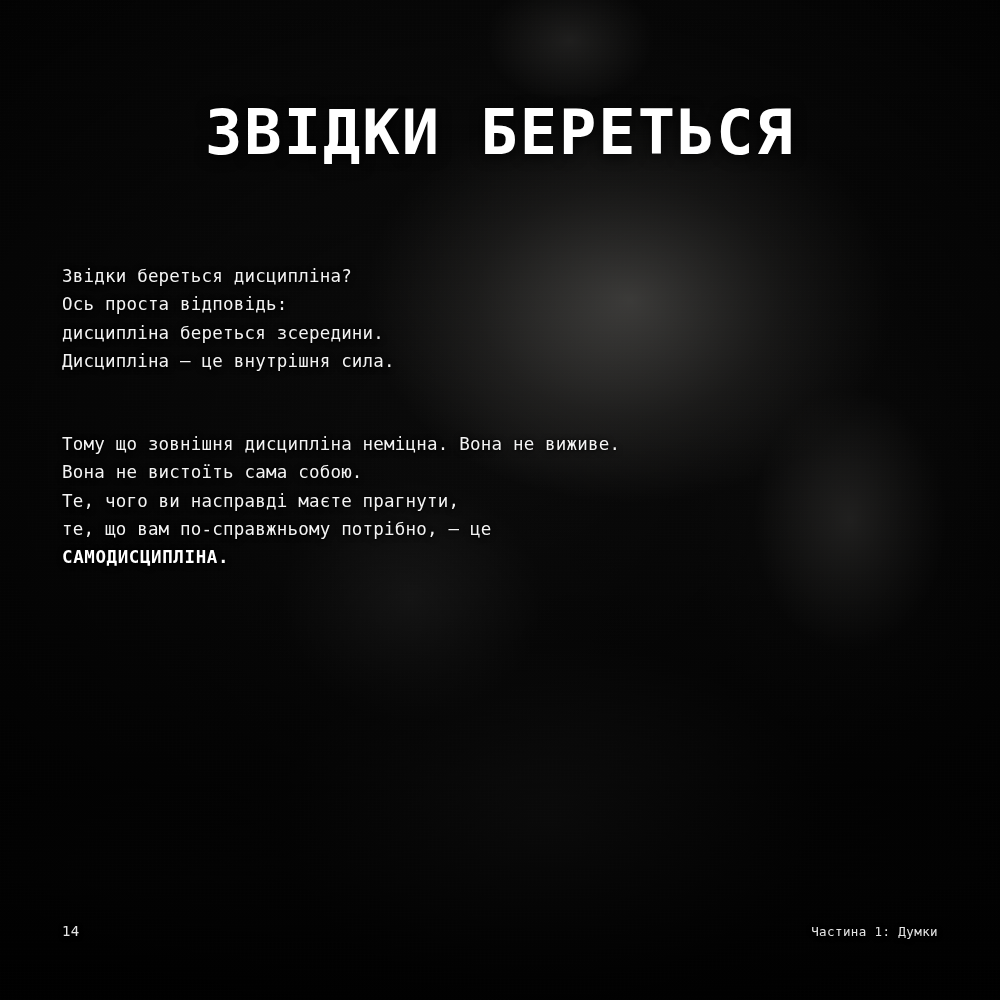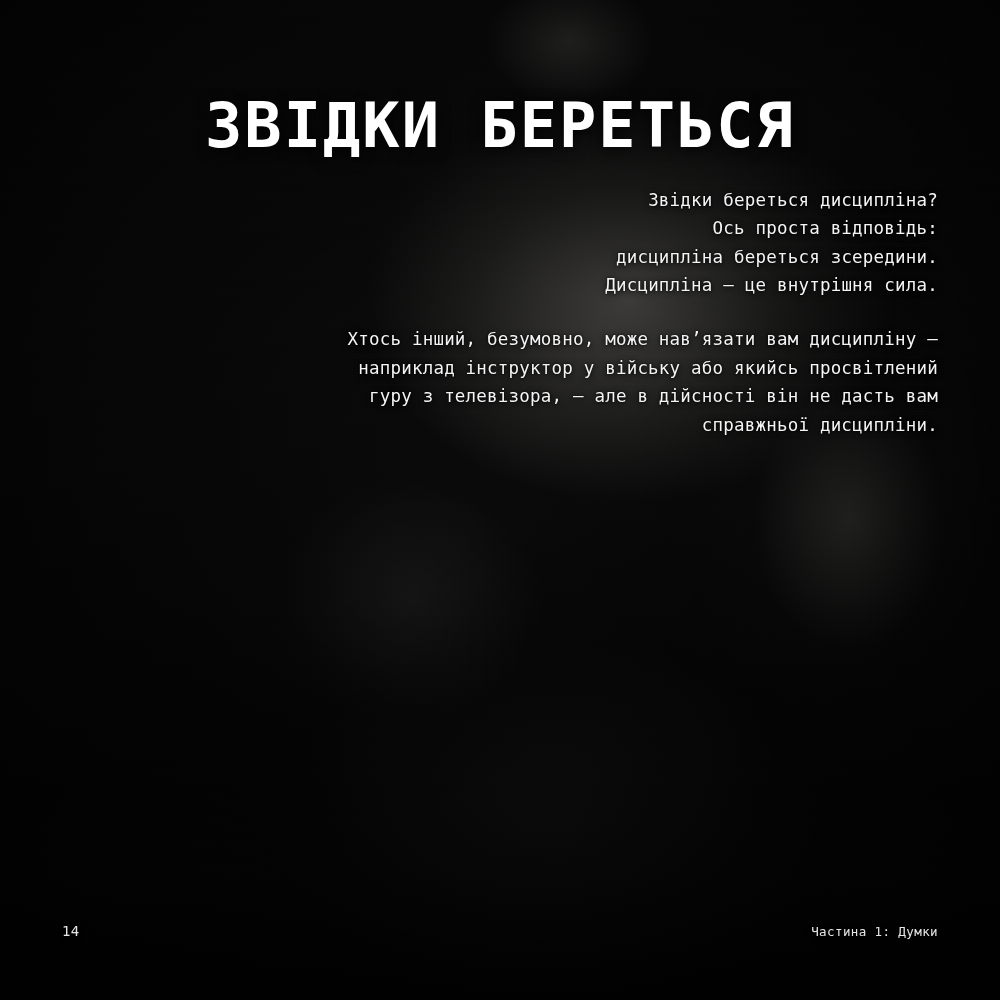--- a/index.html
+++ b/index.html
@@ -58,36 +58,35 @@
 
   
   .content {
     position: absolute;
     inset: 0;
     padding: 0 62px;
     box-sizing: border-box;
   }
 
   .chapter-title {
-    margin: 1px;
+    margin: 8px;
     padding-top: 92px;
     text-align: center;
     font-family: "DejaVu Sans Mono", "Liberation Mono", monospace;
     font-weight: 700;
     font-size: 62px;
     line-height: 1.05;
     letter-spacing: 2px;
     color: #ffffff;
     text-shadow: 0 2px 14px rgba(0,0,0,0.85);
     white-space: nowrap;
   }
 
   .body-copy {
-    margin-top: 28px;
-    text-align: right;
+    margin-top: 97px;
     font-size: 17.5px;
     line-height: 1.62;
     letter-spacing: 0.2px;
     color: #f4f4f4;
     text-shadow: 0 1px 6px rgba(0,0,0,0.9), 0 0 2px rgba(0,0,0,0.9);
   }
   .para {
     margin: 0 0 26px 0;
     white-space: pre-line;
   }
@@ -128,25 +127,28 @@
 
     <h1 class="chapter-title">ЗВІДКИ БЕРЕТЬСЯ</h1>
 
     <div class="body-copy">
 
       <p class="para">Звідки береться дисципліна?
 Ось проста відповідь:
 дисципліна береться зсередини.
 Дисципліна — це внутрішня сила.</p>
 
-      <p class="para">Хтось інший, безумовно, може нав’язати вам дисципліну —
-наприклад інструктор у війську або якийсь просвітлений
-гуру з телевізора, — але в дійсності він не дасть вам
-справжньої дисципліни.</p>
 
+      <p class="para">
+        <span>Тому що зовнішня дисципліна неміцна. Вона не виживе.
+Вона не вистоїть сама собою.
+Те, чого ви насправді маєте прагнути,
+те, що вам по-справжньому потрібно, — це</span>
+        <span class="emphasis">САМОДИСЦИПЛІНА.</span>
+      </p>
 
 
     </div>
 
     <div class="footer">
       <span class="page-number">14</span>
       <span class="running-head">Частина 1: Думки</span>
     </div>
 
   </div>

